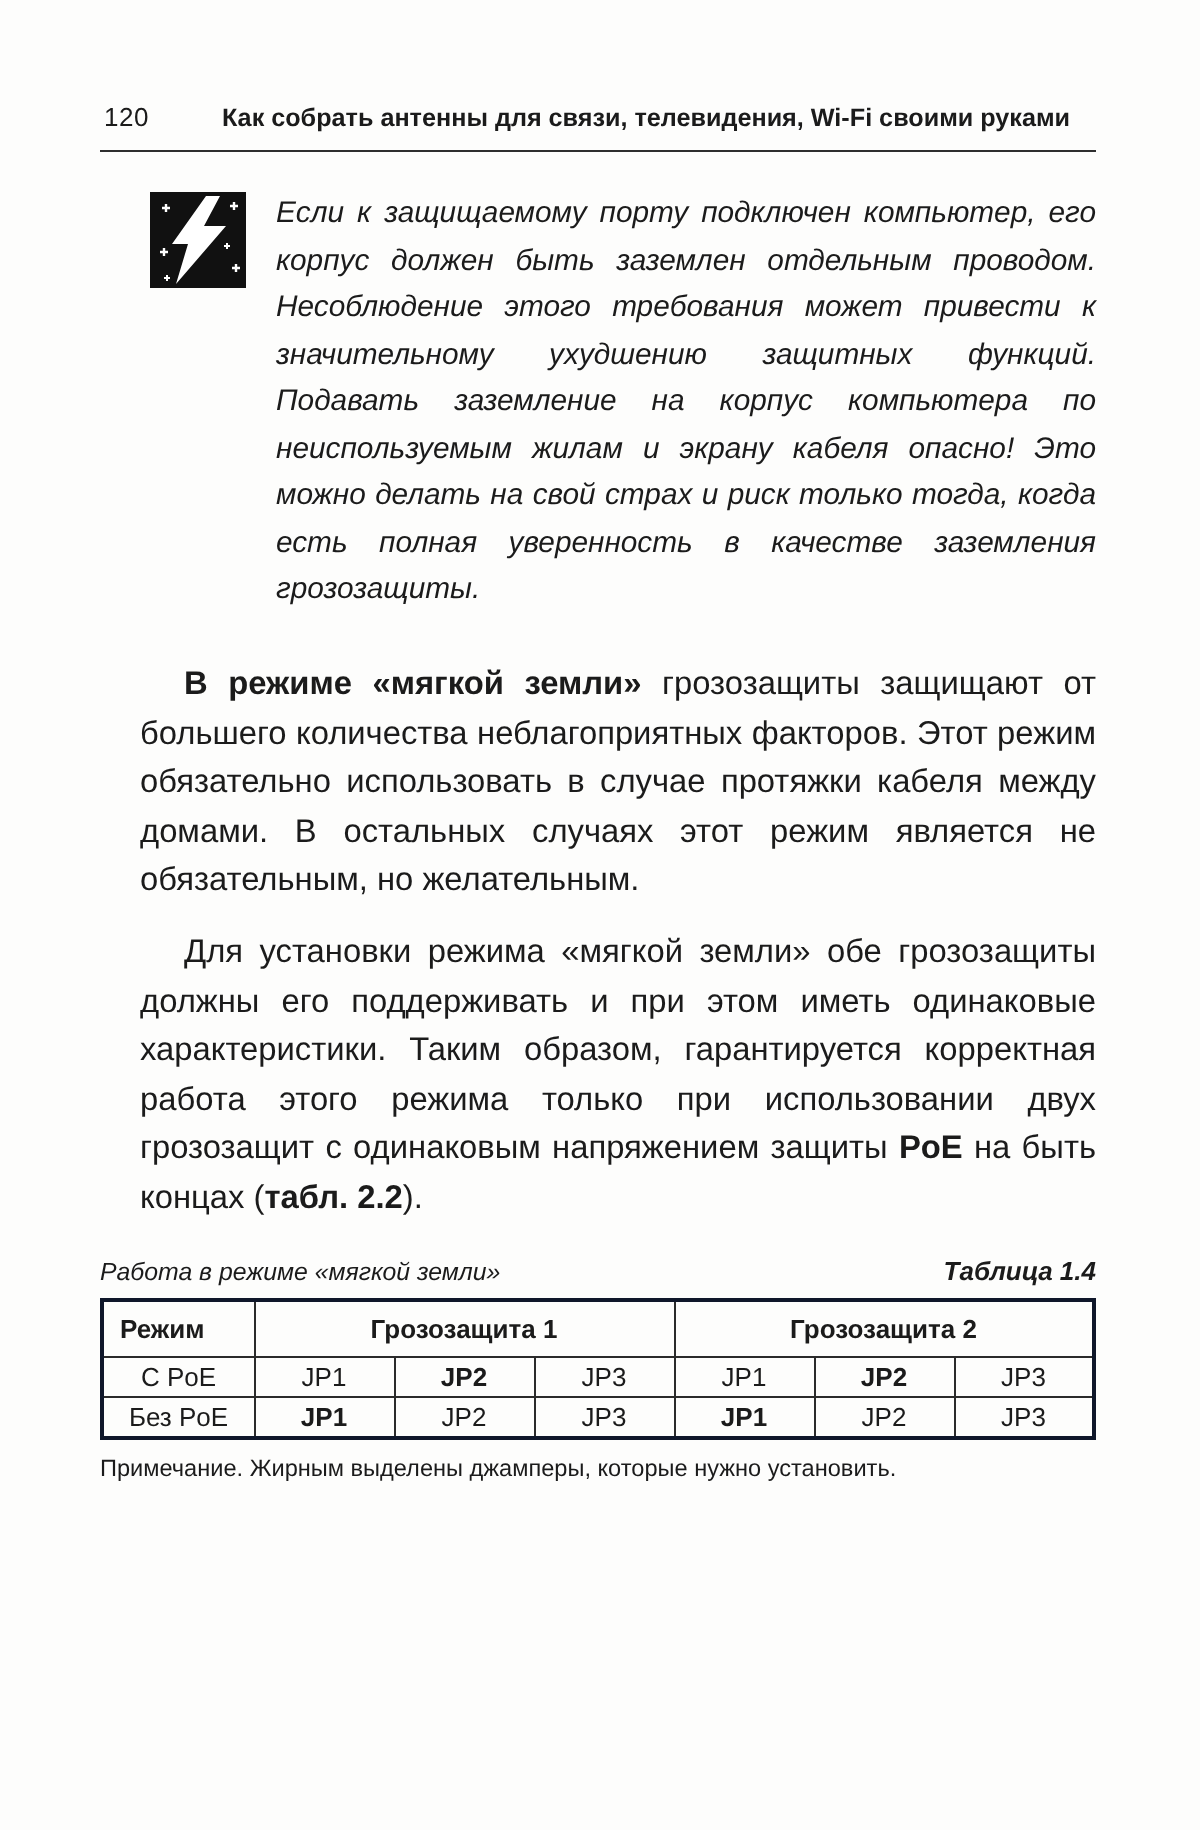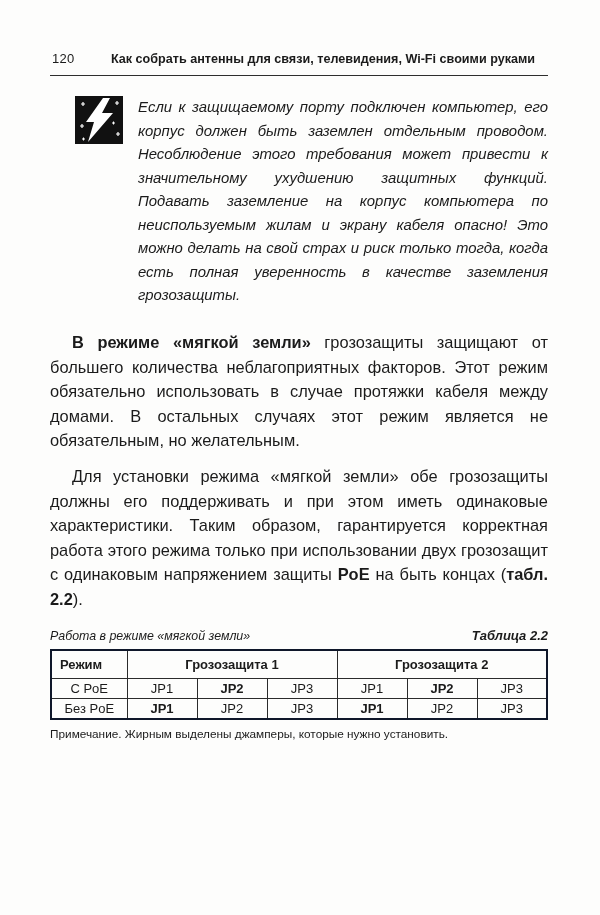--- a/index.html
+++ b/index.html
@@ -28,21 +28,21 @@
   .page-num { min-width: 34px; letter-spacing: .3px; }
   .book-title { flex: 1; text-align: center; font-weight: bold; font-size: 12.6px; margin-top: 20px; }
 
   .body-text {
     font-size: 16.4px;
     line-height: 1.5;
     text-align: justify;
     margin: 0 0 11px 0;
   }
   .first-block { margin-top: 24px; }
-  .indent { text-indent: 22px; }
+  .indent { text-indent: 22px; margin-left: 20px; }
   b { font-weight: bold; }
 
   .warning {
     display: flex;
     gap: 15px;
     margin: 20px 0 22px 0;
     padding-left: 25px;
   }
   .warning-icon { width: 48px; height: 48px; flex: none; }
   .warning-text { flex: 1; }
@@ -115,21 +115,21 @@
       <p class="warning-body">Если к защищаемому порту подключен компьютер, его корпус должен быть заземлен отдельным проводом. Несоблюдение этого требования может привести к значительному ухудшению защитных функций. Подавать заземление на корпус компьютера по неиспользуемым жилам и экрану кабеля опасно! Это можно делать на свой страх и риск только тогда, когда есть полная уверенность в качестве заземления грозозащиты.</p>
     </div>
   </div>
 
   <p class="body-text indent"><b>В режиме «мягкой земли»</b><span> грозозащиты защищают от большего количества неблагоприятных факторов. Этот режим обязательно использовать в случае протяжки кабеля между домами. В остальных случаях этот режим является не обязательным, но желательным.</span></p>
 
   <p class="body-text indent"><span>Для установки режима «мягкой земли» обе грозозащиты должны его поддерживать и при этом иметь одинаковые характеристики. Таким образом, гарантируется корректная работа этого режима только при использовании двух грозозащит с одинаковым напряжением защиты </span><b>PoE</b><span> на быть концах (</span><b>табл. 2.2</b><span>).</span></p>
 
   <div class="table-caption">
     <span class="cap-left">Работа в режиме «мягкой земли»</span>
-    <span class="cap-right">Таблица 2.2</span>
+    <span class="cap-right">Таблица 1.4</span>
   </div>
 
   <table class="jumper-table">
     <colgroup>
       <col class="mode-col">
         <col>
         <col>
         <col>
         <col>
         <col>

